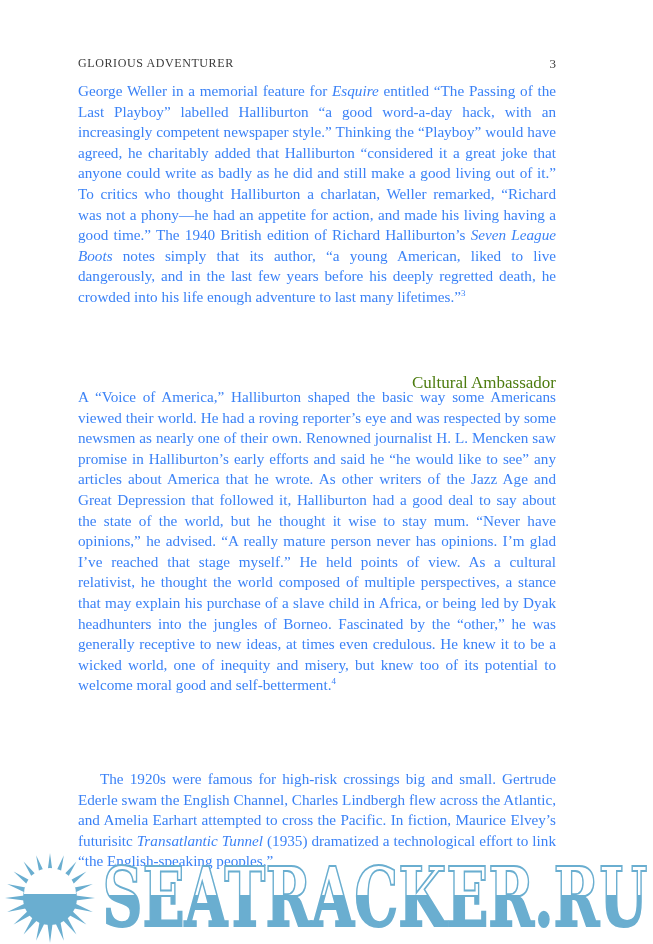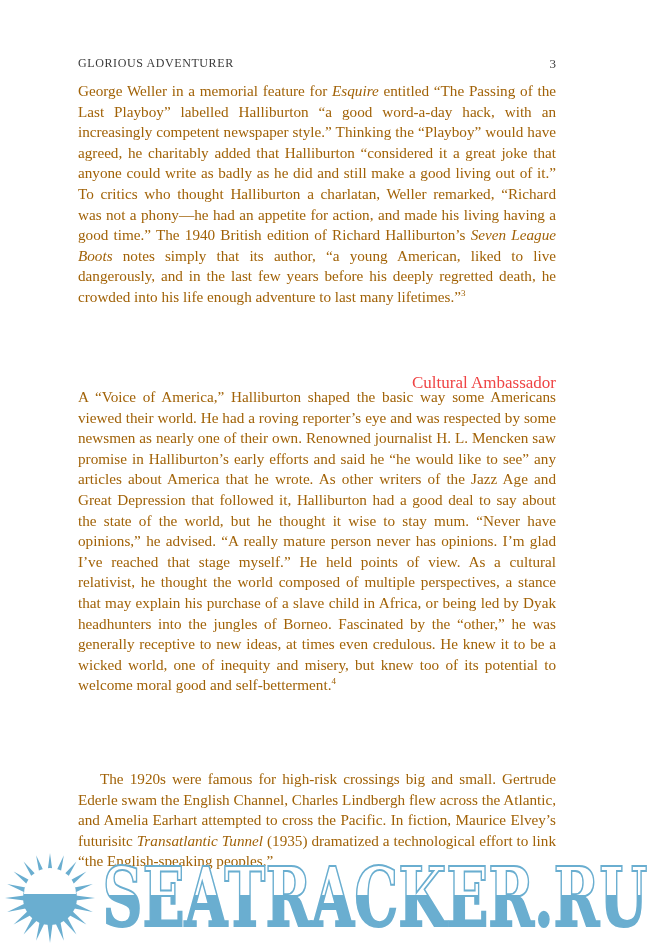--- a/index.html
+++ b/index.html
@@ -46,32 +46,32 @@
       color: #3a3a3a;
     }
     .body-text {
       position: absolute;
       left: 0;
       width: 478px;
       font-family: "Liberation Serif", serif;
       font-size: 15.2px;
       line-height: 20.6px;
       text-align: justify;
-      color: #a16207;
+      color: #3b82f6;
       margin: 0;
       hyphens: manual;
     }
     .p1 { top: 81px; }
     .section-heading {
       position: absolute;
       top: 373px;
       right: 0;
       font-family: "Liberation Serif", serif;
       font-size: 17px;
-      color: #ef4444;
+      color: #4d7c0f;
       font-weight: normal;
       margin: 0;
     }
     .p2 { top: 387px; }
     .p3 { top: 741px; text-indent: 22px; margin-top: 28px; }
     sup {
       font-size: 9px;
       line-height: 0;
       vertical-align: super;
     }

